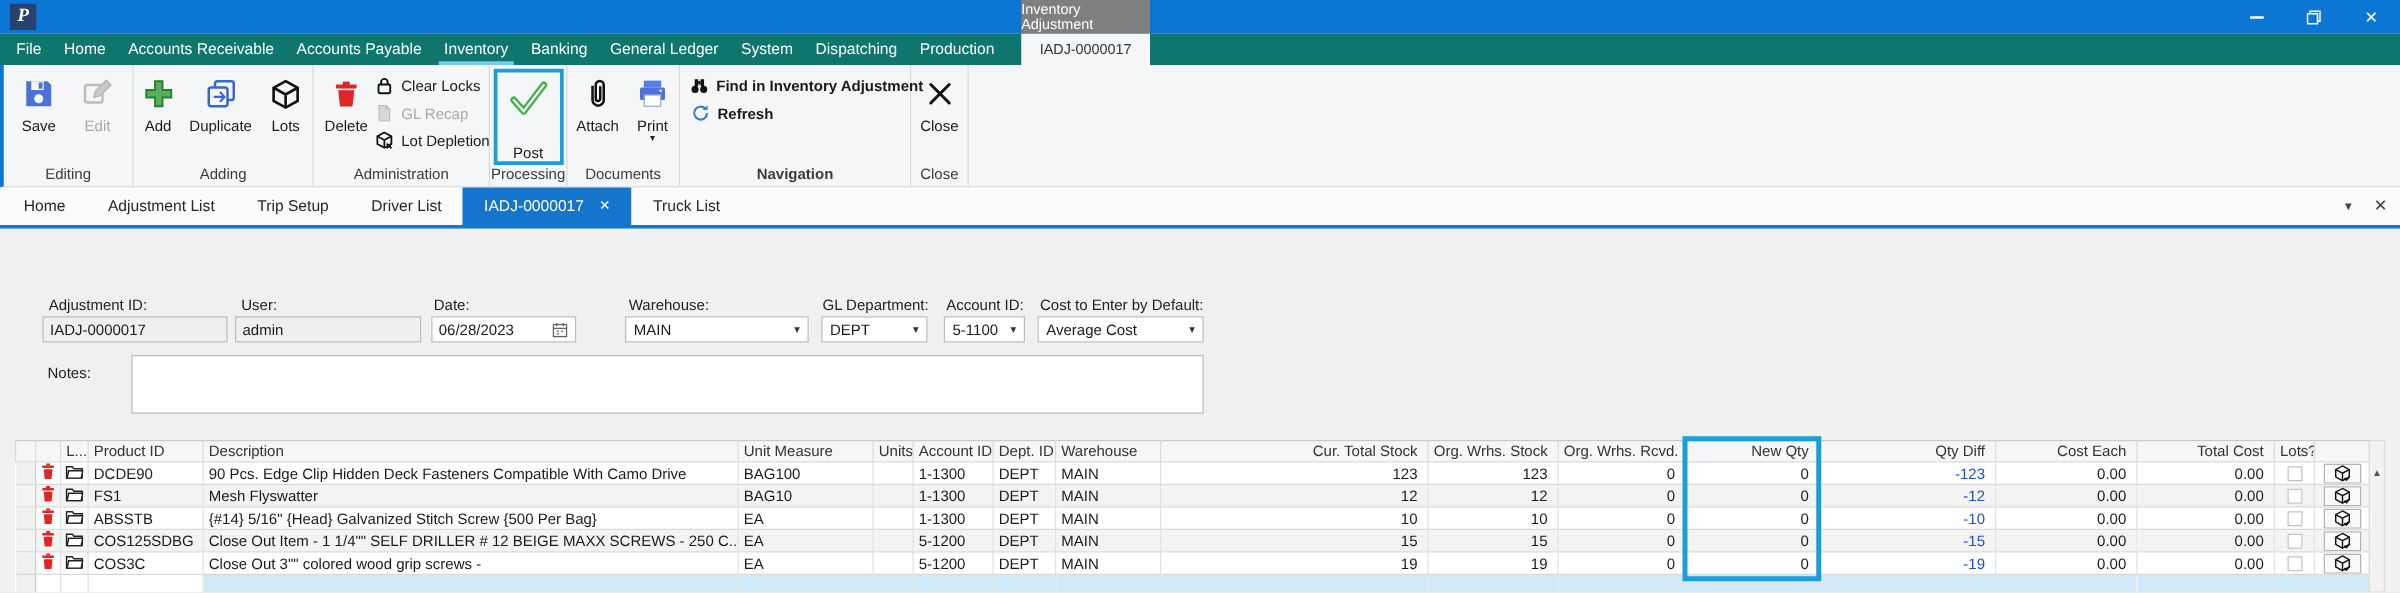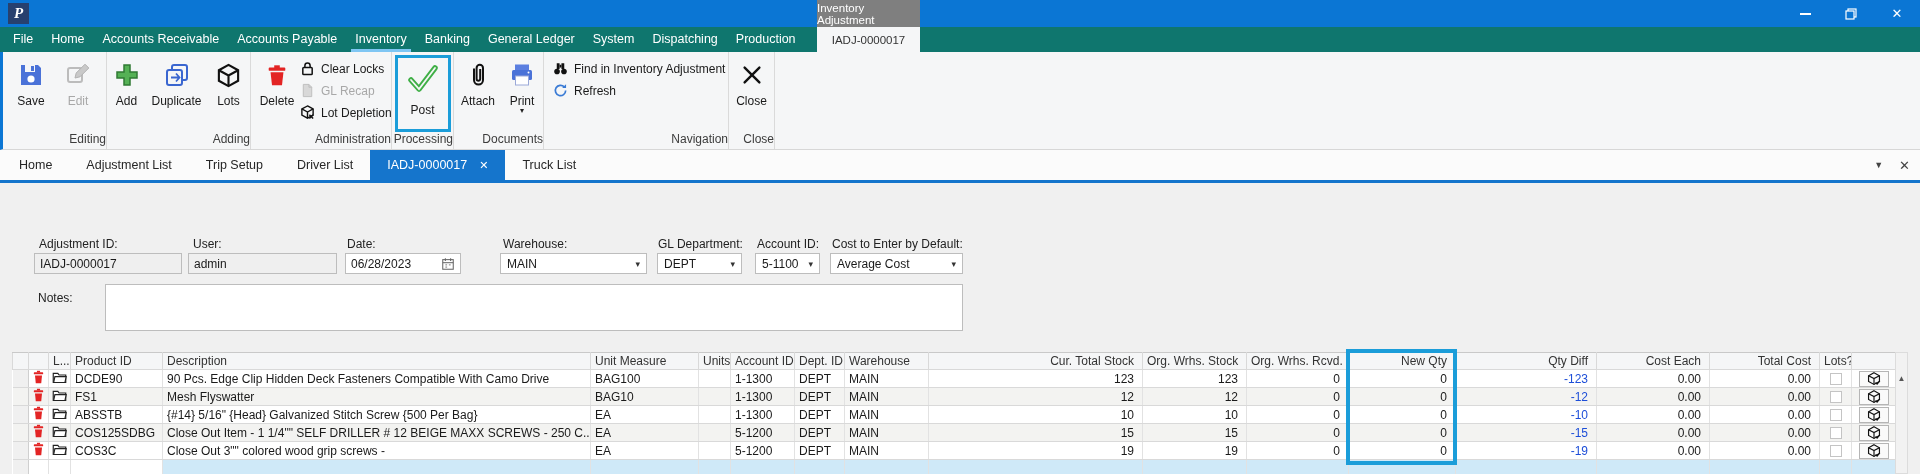--- a/index.html
+++ b/index.html
@@ -26,40 +26,40 @@
   .menu-items{display:flex;height:25px;padding-left:4px;}
   .menu-item{position:relative;padding:0 9px;line-height:25px;color:#fff;font-size:12.5px;cursor:default;}
   .menu-item.active::after{content:"";position:absolute;left:5px;right:5px;bottom:0;height:3px;background:#7fc6f3;}
   .ctx-sub{position:absolute;left:817px;top:0;width:103px;height:25px;background:#f5f6f7;color:#333;
         font-size:11.5px;display:flex;align-items:center;justify-content:center;}
 
   
   .ribbon{position:absolute;left:0;top:52px;width:1920px;height:98px;background:#f5f6f7;
         border-bottom:1px solid #d7d7d7;border-left:3px solid #0b76d4;display:flex;}
   .rgroup{position:relative;height:100%;border-right:1px solid #dadada;flex:0 0 auto;}
-  .rgl{position:absolute;left:0;right:0;bottom:3px;text-align:right;color:#3c3c3c;font-size:12px;white-space:nowrap;}
+  .rgl{position:absolute;left:0;right:0;bottom:3px;text-align:center;color:#3c3c3c;font-size:12px;white-space:nowrap;}
   .rbtns{display:flex;justify-content:center;padding-top:7px;gap:3px;}
   .rbtn{display:flex;flex-direction:column;align-items:center;width:44px;cursor:pointer;}
   .ric{height:32px;display:flex;align-items:center;justify-content:center;}
   .rlbl{margin-top:3px;font-size:12px;color:#1a1a1a;white-space:nowrap;}
   .rbtn.disabled .rlbl{color:#a8a8a8;}
   .rstack{display:flex;flex-direction:column;padding-top:8px;gap:5px;}
   .rsmall{display:flex;align-items:center;gap:6px;height:17px;cursor:pointer;white-space:nowrap;font-size:12px;}
   .rsmall.disabled{color:#a8a8a8;}
   .ricS{width:16px;display:flex;justify-content:center;}
   .g-editing{width:104px;}
   .g-adding{width:144px;}
   .g-admin{width:141px;display:flex;}
   .g-admin .delwrap{padding:7px 0 0 4px;}
   .g-processing{width:62px;}
   .post-box{margin:3px auto 0;width:56px;height:77px;border:3px solid #1b9dd9;display:flex;
-        flex-direction:column;align-items:center;justify-content:flex-start;padding-top:5px;cursor:pointer;}
+        flex-direction:column;align-items:center;justify-content:space-between;padding-top:5px;cursor:pointer;}
   .post-box .rlbl{margin-top:8px;}
   .g-documents{width:90px;}
-  .g-navigation{width:185px;padding-left:8px;}
+  .g-navigation{width:185px;padding-left:8px;font-weight:bold;}
   .g-close{width:46px;}
   .drop-arrow{font-size:8px;color:#222;line-height:6px;}
 
   
   .doctabs{position:absolute;left:0;top:150px;width:1920px;height:33px;background:#fbfbfb;
         border-bottom:3px solid #1575cc;}
   .dtabs{display:flex;height:30px;padding-left:2px;}
   .dtab{padding:0 17px;line-height:30px;color:#262626;font-size:12.5px;cursor:pointer;white-space:nowrap;}
   .dtab.active{background:#1575cc;color:#fff;display:flex;align-items:center;gap:12px;}
   .dtab .tclose{font-size:11px;}

